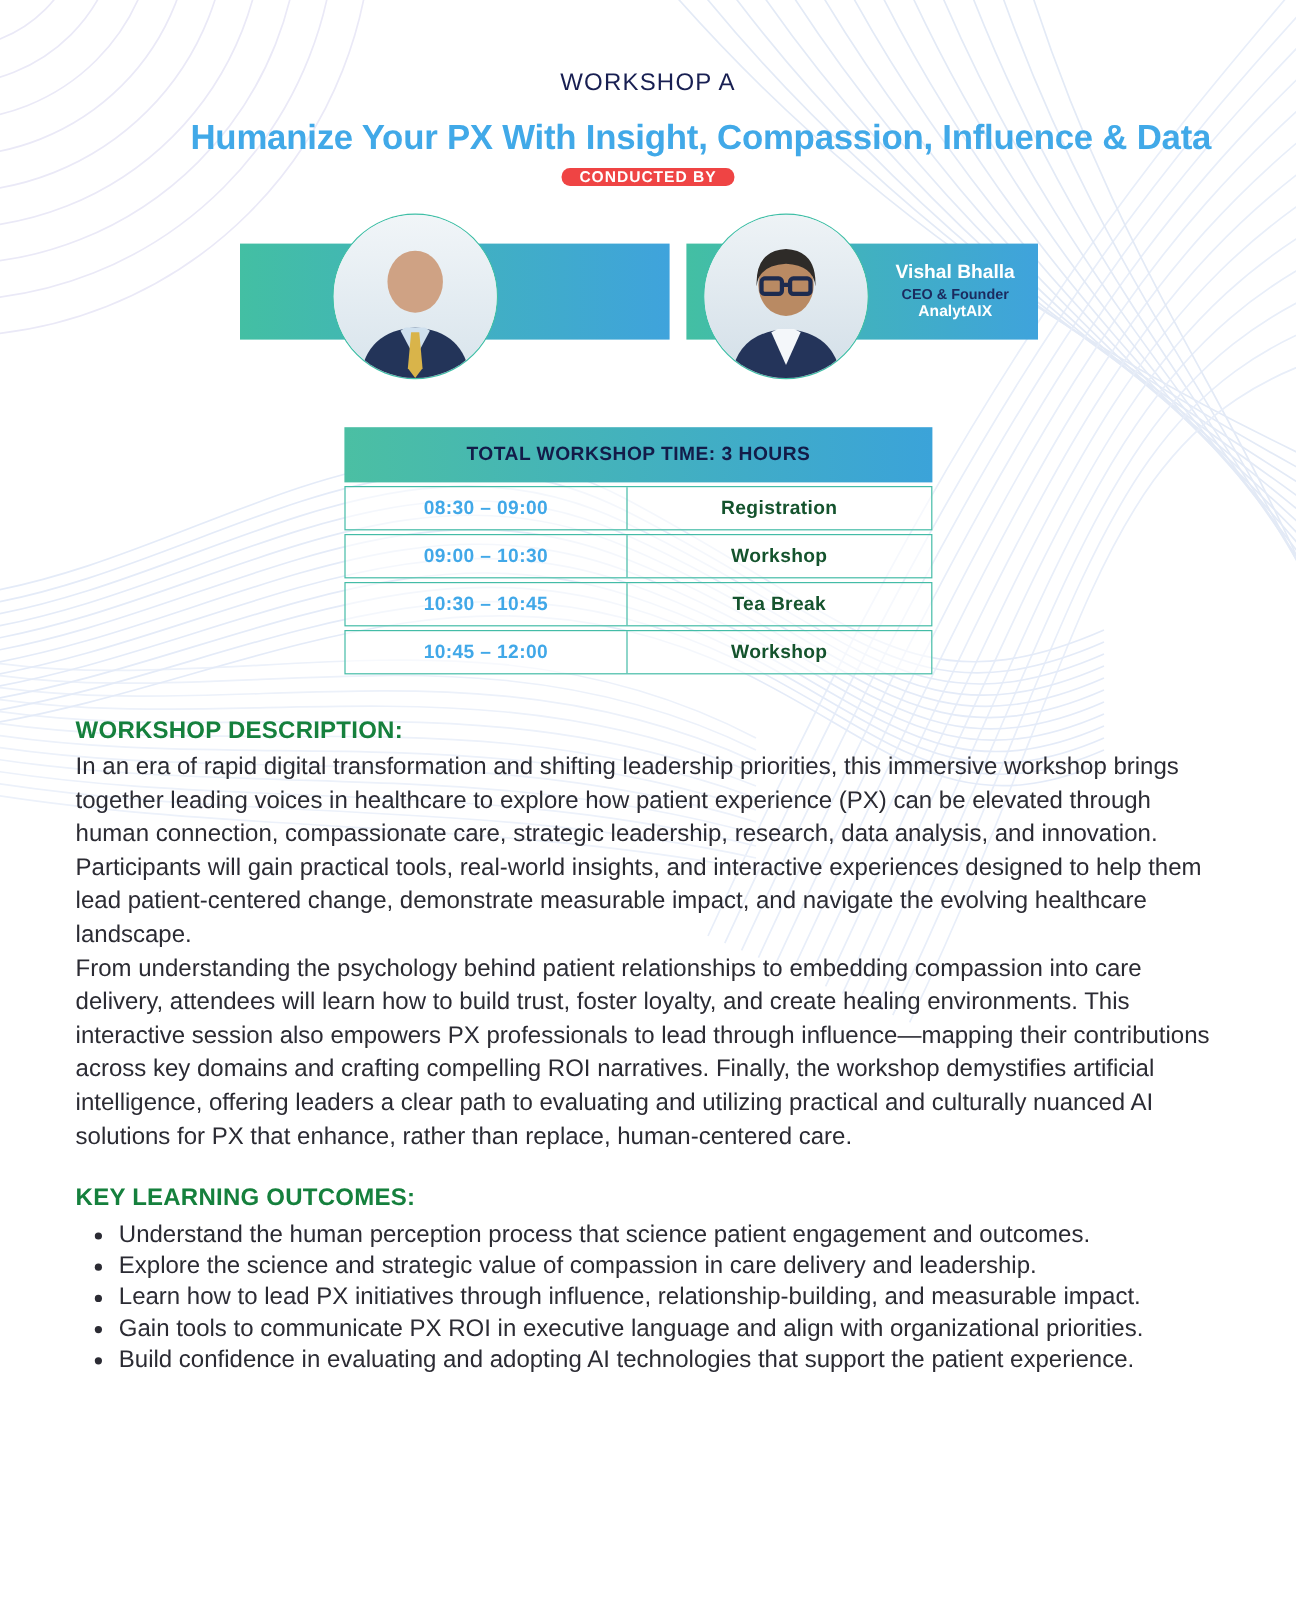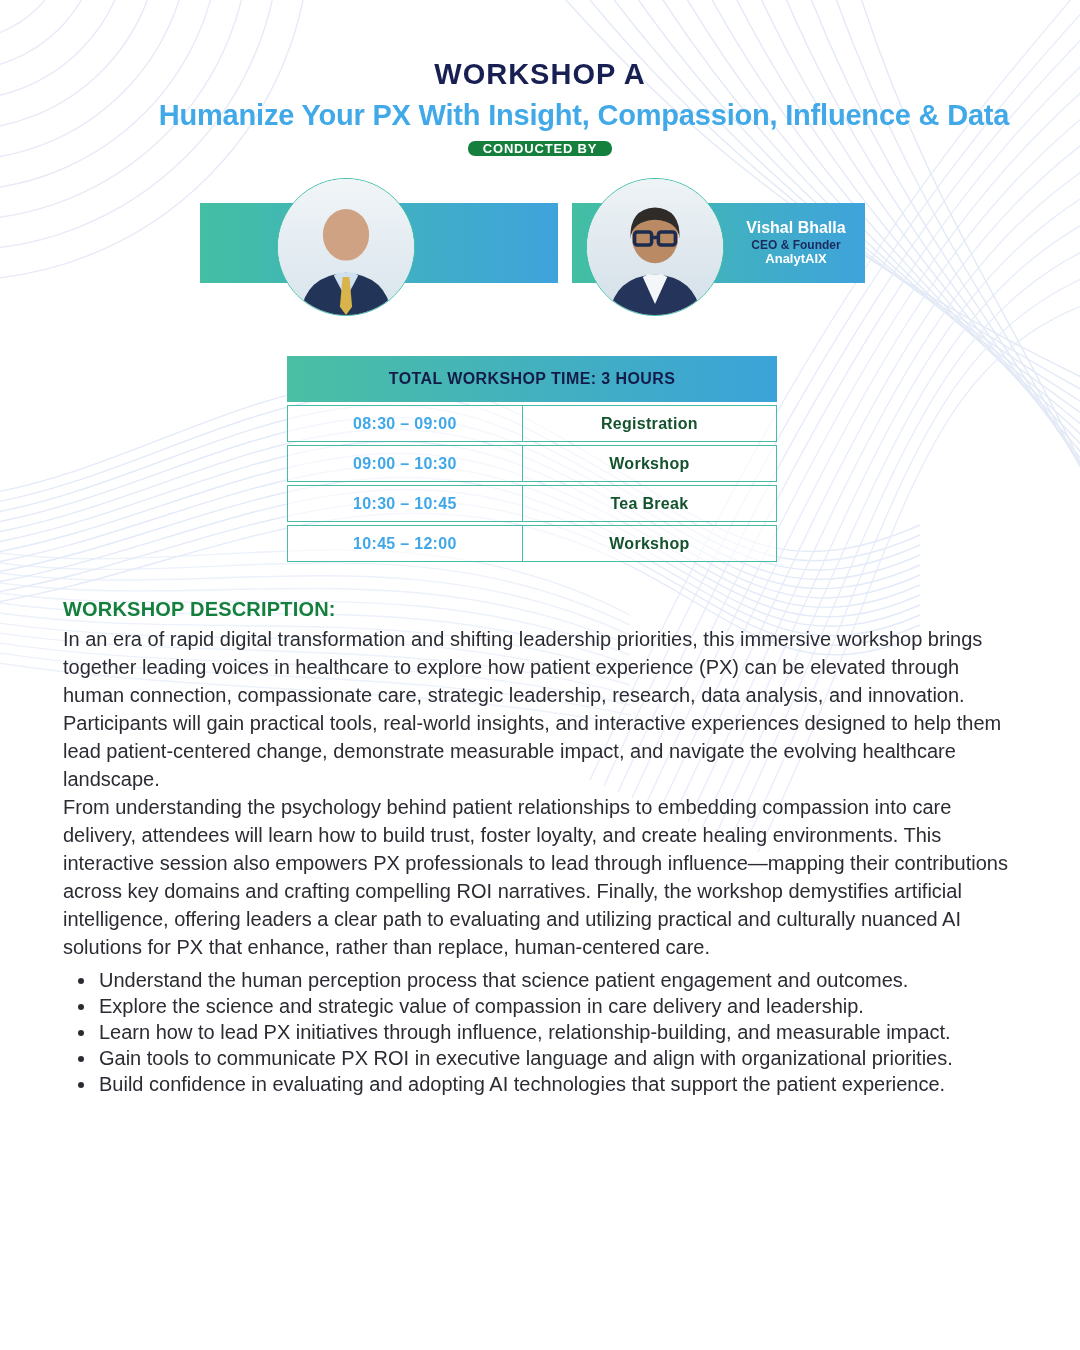--- a/index.html
+++ b/index.html
@@ -9,31 +9,31 @@
     font-family:"Liberation Sans","DejaVu Sans",sans-serif;
     position:relative;overflow:hidden;
     -webkit-font-smoothing:antialiased;
   }
   #bg-decor{position:absolute;inset:0;z-index:0;pointer-events:none;}
   .content{position:relative;z-index:1;width:1080px;height:1350px;}
 
   
   .workshop-label{
     position:absolute;top:58px;left:0;width:100%;
-    text-align:center;font-size:29px;font-weight:bold;
+    text-align:center;font-size:20px;font-weight:normal;
     color:#181f52;letter-spacing:1px;
   }
   .workshop-title{
     position:absolute;top:99px;left:0;width:100%;
     text-align:center;font-size:29px;font-weight:bold;
     color:#41a9e8;letter-spacing:-0.2px;padding-left:44px;
   }
   .conducted-badge-wrap{position:absolute;top:139px;left:0;width:100%;text-align:center;}
   .conducted-badge{
-    display:inline-block;background:#15803d;color:#ffffff;
+    display:inline-block;background:#ef4444;color:#ffffff;
     font-size:13px;font-weight:bold;letter-spacing:0.8px;
     padding:0 15px;border-radius:7px;
   }
 
   
   .speaker-band{
     position:absolute;top:203px;height:80px;
     background:linear-gradient(90deg,#43bfa3,#3fa3dc);
   }
   #band-1{left:200px;width:358px;}
@@ -223,20 +223,21 @@
       <div class="schedule-cell cell-time">10:45 – 12:00</div>
       <div class="schedule-cell cell-activity">Workshop</div>
     </div>
   </div>
 
   <div class="body-copy">
     <h2 class="section-heading">WORKSHOP DESCRIPTION:</h2>
     <p class="para" id="para-1">In an era of rapid digital transformation and shifting leadership priorities, this immersive workshop brings together leading voices in healthcare to explore how patient experience (PX) can be elevated through human connection, compassionate care, strategic leadership, research, data analysis, and innovation. Participants will gain practical tools, real-world insights, and interactive experiences designed to help them lead patient-centered change, demonstrate measurable impact, and navigate the evolving healthcare landscape.</p>
     <p class="para" id="para-2">From understanding the psychology behind patient relationships to embedding compassion into care delivery, attendees will learn how to build trust, foster loyalty, and create healing environments. This interactive session also empowers PX professionals to lead through influence—mapping their contributions across key domains and crafting compelling ROI narratives. Finally, the workshop demystifies artificial intelligence, offering leaders a clear path to evaluating and utilizing practical and culturally nuanced AI solutions for PX that enhance, rather than replace, human-centered care.</p>
 
+    <h2 class="section-heading" id="outcomes-heading">KEY LEARNING OUTCOMES:</h2>
     <ul class="outcomes-list">
       <li>Understand the human perception process that science patient engagement and outcomes.</li>
       <li>Explore the science and strategic value of compassion in care delivery and leadership.</li>
       <li>Learn how to lead PX initiatives through influence, relationship-building, and measurable impact.</li>
       <li>Gain tools to communicate PX ROI in executive language and align with organizational priorities.</li>
       <li>Build confidence in evaluating and adopting AI technologies that support the patient experience.</li>
     </ul>
   </div>
 
 </div>

